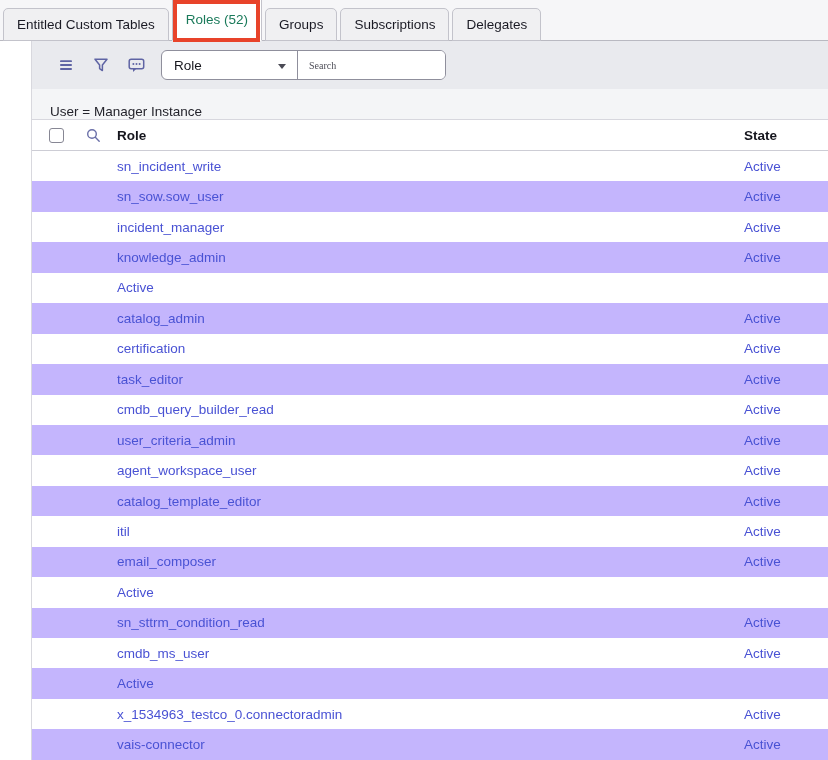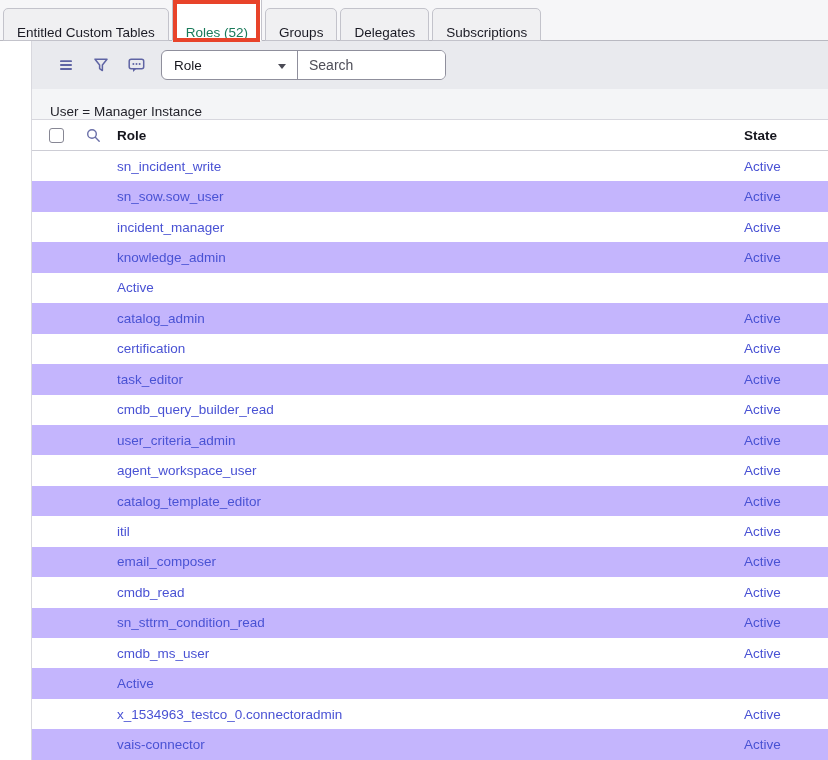--- a/index.html
+++ b/index.html
@@ -11,40 +11,40 @@
   }
   *{box-sizing:border-box;margin:0;padding:0;}
   html,body{width:828px;height:760px;overflow:hidden;background:#fff;
     font-family:"Liberation Sans","DejaVu Sans",sans-serif;color:#1a1a24;}
 
   
   .tabbar{position:relative;height:41px;background:#f6f6f8;border-bottom:1px solid #b9b9c1;
     display:flex;align-items:flex-end;padding-left:3px;}
   .tab{position:relative;height:33px;margin-bottom:-1px;margin-right:3px;background:#f0f0f2;
     border:1px solid #c3c3cb;border-radius:5px 5px 0 0;padding:0 13px;display:flex;
-    align-items:flex-end;font-size:13.5px;color:#1a1a24;cursor:pointer;white-space:nowrap;}
+    align-items:center;font-size:13.5px;color:#1a1a24;cursor:pointer;white-space:nowrap;}
   .tab.active{height:49px;background:#fff;border-top:7px solid var(--accent-green);
     border-bottom:1px solid #fff;color:var(--active-tab-text);z-index:2;}
   .tab .hl{position:absolute;left:0;right:1px;top:1px;bottom:-2px;
     border:4px solid var(--highlight-orange);pointer-events:none;z-index:3;}
 
   
   .content{border-left:1px solid #d8d8de;width:828px;margin-left:31px;}
 
   .toolbar{height:48px;background:#e9eaee;display:flex;align-items:center;padding-left:22px;}
   .tool-btn{width:24px;height:24px;display:flex;align-items:center;justify-content:center;
     margin-right:11px;cursor:pointer;flex:none;}
   .combo{display:flex;height:30px;background:#fff;border:1px solid #8f8f9c;border-radius:6px;
     overflow:hidden;margin-left:2px;}
   .combo-select{width:136px;display:flex;align-items:center;padding-left:12px;
     border-right:1px solid #8f8f9c;cursor:pointer;font-size:13.5px;color:#16161d;position:relative;}
   .caret{position:absolute;right:11px;top:13px;width:0;height:0;
     border-left:4px solid transparent;border-right:4px solid transparent;border-top:5px solid #4a4a55;}
-  .combo-input{width:147px;border:none;outline:none;padding:0 11px;font-size:14px;
-    font-family:Liberation Sans, sans-serif;color:#2e2e38;}
+  .combo-input{width:147px;border:none;outline:none;padding:0 11px;font-size:10px;
+    font-family:Liberation Serif, serif;color:#2e2e38;}
   .combo-input::placeholder{color:#4e4e58;opacity:1;}
 
   .breadcrumb{height:31px;background:#f4f5f7;border-bottom:1px solid #d7d7de;display:flex;
     align-items:flex-end;padding-left:18px;font-size:13.5px;color:#24242c;cursor:pointer;}
 
   
   .grid-row{display:grid;grid-template-columns:44px 32px 627px 1fr;align-items:center;}
   .list-header{height:31px;background:#fff;border-bottom:1px solid #cdcdd5;}
   .cb{width:15px;height:15px;border:1px solid #878794;border-radius:3px;background:#fff;
     margin-left:17px;cursor:pointer;}
@@ -65,25 +65,25 @@
   </div>
     <div class="tab active">
     <span>Roles (52)</span>
     <span class="hl"></span>
   </div>
     <div class="tab">
     <span>Groups</span>
 
   </div>
     <div class="tab">
+    <span>Subscriptions</span>
+
+  </div>
+    <div class="tab">
     <span>Delegates</span>
-
-  </div>
-    <div class="tab">
-    <span>Subscriptions</span>
 
   </div>
   </div>
 
 <div class="content">
 
   <div class="toolbar">
     <span class="tool-btn">
       <svg width="14" height="12" viewBox="0 0 14 12">
         <rect x="1" y="1.2" width="12" height="1.9" rx="0.9" fill="#5f64a4"></rect>
@@ -211,21 +211,20 @@
     </div>
       <div class="grid-row row alt">
       <span></span>
       <span></span>
       <a class="cell-link">email_composer</a>
       <a class="cell-link">Active</a>
     </div>
       <div class="grid-row row">
       <span></span>
       <span></span>
-      <a class="cell-link">cmdb_read</a>
       <a class="cell-link">Active</a>
     </div>
       <div class="grid-row row alt">
       <span></span>
       <span></span>
       <a class="cell-link">sn_sttrm_condition_read</a>
       <a class="cell-link">Active</a>
     </div>
       <div class="grid-row row">
       <span></span>

